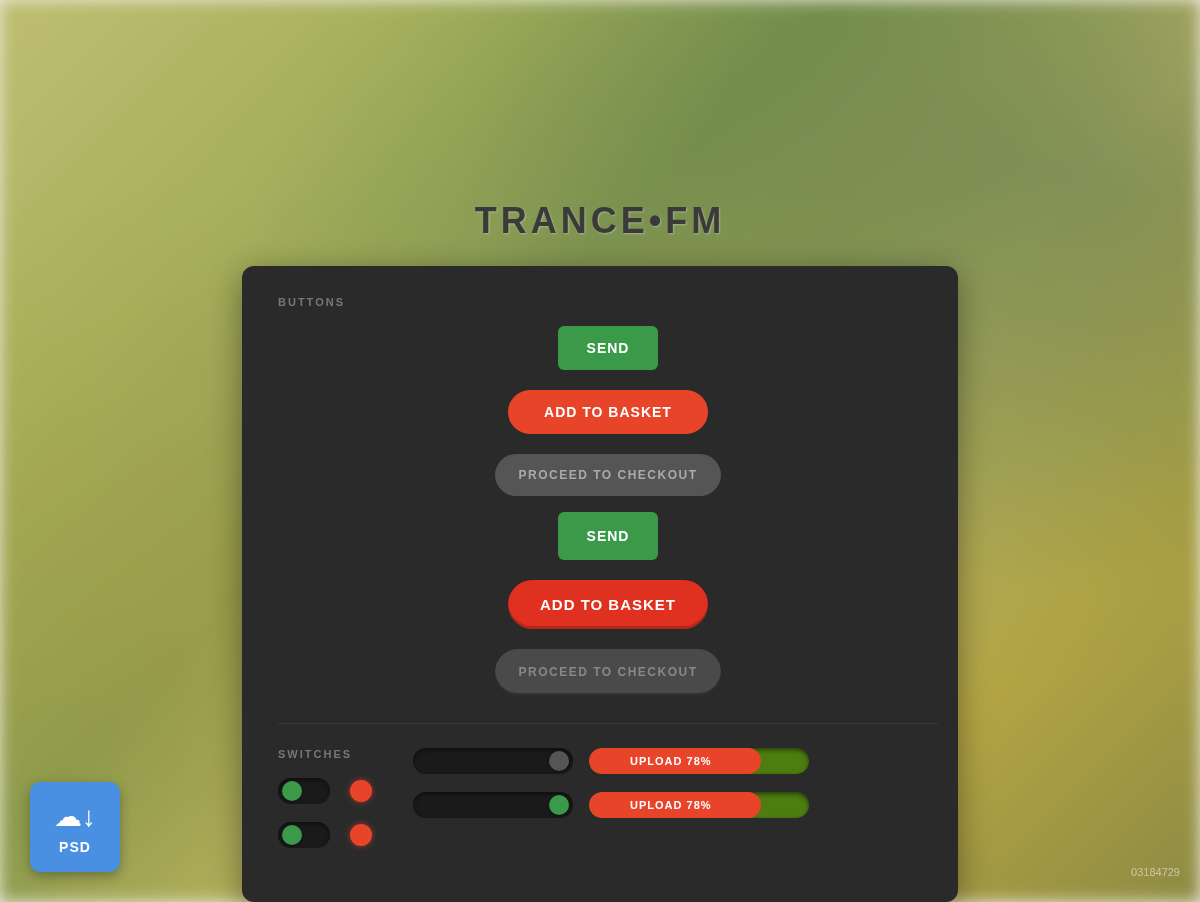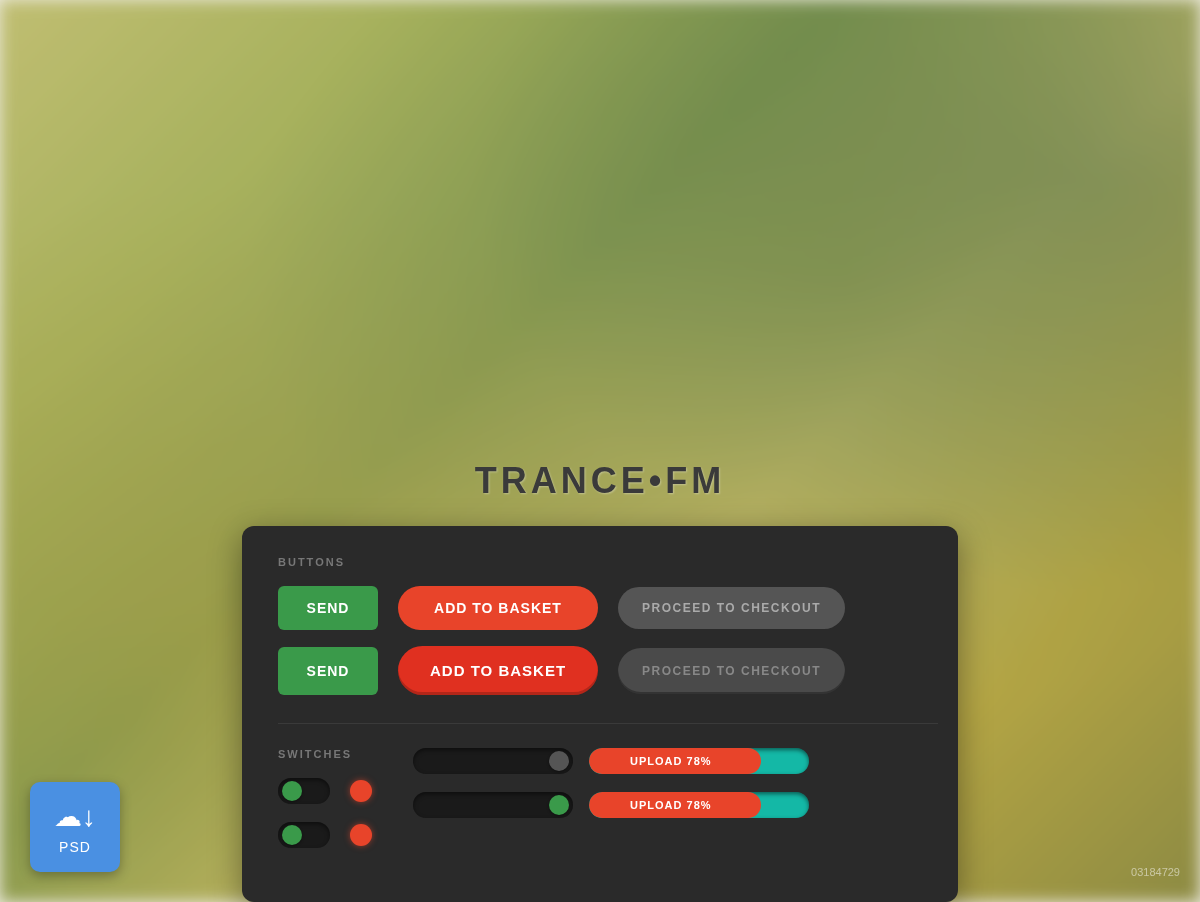--- a/index.html
+++ b/index.html
@@ -70,20 +70,21 @@
 
     .buttons-section {
       margin-bottom: 28px;
     }
 
     .buttons-row {
       display: flex;
       align-items: center;
       gap: 20px;
       margin-bottom: 16px;
+      flex-direction: column;
     }
 
     .btn-send {
       background: #3a9a4a;
       color: white;
       border: none;
       padding: 14px 28px;
       font-size: 14px;
       font-weight: bold;
       letter-spacing: 1px;
@@ -265,21 +266,21 @@
       border-radius: 50%;
       top: 3px;
       right: 4px;
       box-shadow: 0 1px 3px rgba(0,0,0,0.4);
     }
 
     .upload-bar {
       position: relative;
       width: 220px;
       height: 26px;
-      background: #14b8a6;
+      background: #4d7c0f;
       border-radius: 13px;
       overflow: hidden;
       box-shadow: inset 0 2px 4px rgba(0,0,0,0.5);
     }
 
     .upload-fill {
       position: absolute;
       left: 0;
       top: 0;
       height: 100%;
@@ -324,21 +325,21 @@
     }
 
     .psd-icon {
       color: white;
       font-size: 28px;
     }
 
     .psd-label {
       color: white;
       font-size: 14px;
-      font-weight: normal;
+      font-weight: bold;
       letter-spacing: 1px;
     }
 
     .watermark {
       position: absolute;
       bottom: 24px;
       right: 20px;
       color: rgba(255,255,255,0.5);
       font-size: 11px;
     }

